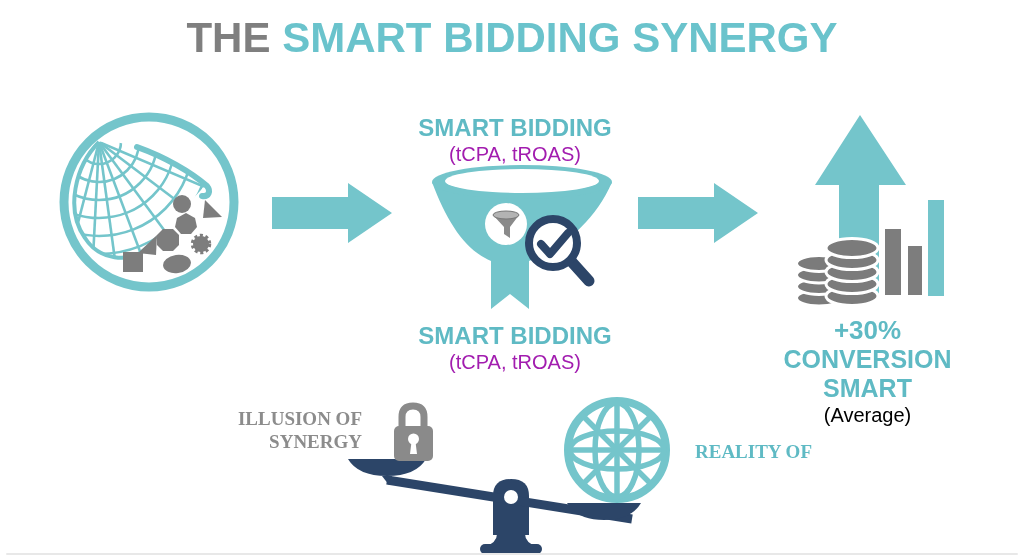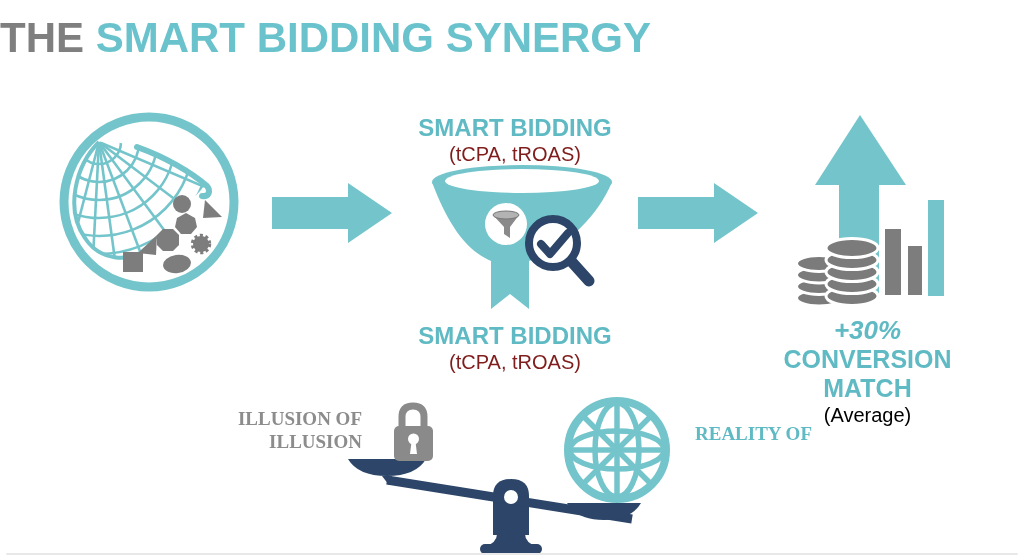--- a/index.html
+++ b/index.html
@@ -2,32 +2,32 @@
 <html><head>
 <meta charset="utf-8">
 <style>
   html,body{margin:0;padding:0;background:#ffffff;}
   .canvas{
     position:relative;width:1024px;height:559px;background:#ffffff;overflow:hidden;
     font-family:"Liberation Sans", sans-serif;
   }
   .abs{position:absolute;}
   .title{
-    top:14px;left:0;width:1024px;
+    top:14px;left:0;width:1024px;text-align:center;
     font-size:42px;font-weight:bold;letter-spacing:0px;white-space:nowrap;
   }
   .title .t-gray{color:#7f7f7f;}
   .title .t-teal{color:#6ac3cc;}
   .lbl{text-align:center;}
   .lbl .big{font-size:25px;font-weight:bold;line-height:28px;}
   .lbl .small{font-size:20px;line-height:24px;}
   .dark-label .big{color:#57585a;}
   .dark-label .small{color:#6d6e70;}
   .teal-label .big{color:#5fbac4;margin-top:8px;}
-  .teal-label .small{color:#7f1d1d;}
+  .teal-label .small{color:#a21caf;}
   .conv .big{font-size:25px;font-weight:bold;line-height:29px;color:#5fbac4;}
   .conv .small{font-size:20px;line-height:24px;color:#000000;}
   .balance-txt{font-size:19px;font-weight:bold;line-height:23px;text-align:right;font-family:Liberation Serif, serif;}
   .balance-left{color:#8c8c8c;}
   .balance-right{color:#5fbac4;}
   .hairline{top:553px;left:6px;width:1012px;height:2px;background:#e8e8e8;border-radius:2px;}
 </style>
 </head>
 <body>
 
@@ -122,22 +122,22 @@
       <ellipse cx="29" cy="160.5" rx="22.5" ry="8"></ellipse>
       <ellipse cx="62" cy="193" rx="26" ry="9.5"></ellipse>
       <ellipse cx="62" cy="181" rx="26" ry="9.5"></ellipse>
       <ellipse cx="62" cy="169" rx="26" ry="9.5"></ellipse>
       <ellipse cx="62" cy="157" rx="26" ry="9.5"></ellipse>
       <ellipse cx="62" cy="145" rx="26" ry="9.5"></ellipse>
     </g>
   </svg>
 
   <div class="abs lbl conv" style="left:755px;top:316px;width:225px;">
-    <div class="big" style="font-size:26px;font-style:italic;">+30%</div>
-    <div class="big">CONVERSION MATCH</div>
+    <div class="big" style="font-size:26px;">+30%</div>
+    <div class="big">CONVERSION SMART</div>
     <div class="small">(Average)</div>
   </div>
 
   <svg class="abs" style="left:340px;top:393px;" width="340" height="166" viewBox="0 0 340 166">
 
     <path d="M153,142 L153,103 Q153,86 171,86 Q189,86 189,103 L189,142 Z" fill="#2c4568"></path>
 
     <line x1="47" y1="87" x2="292" y2="126" stroke="#2c4568" stroke-width="9"></line>
 
     <circle cx="171" cy="104" r="7" fill="#ffffff"></circle>
@@ -163,21 +163,21 @@
       <line x1="277" y1="10" x2="277" y2="104" stroke-width="5.5"></line>
       <line x1="243" y1="23" x2="311" y2="91" stroke-width="5.5"></line>
       <line x1="311" y1="23" x2="243" y2="91" stroke-width="5.5"></line>
       <ellipse cx="277" cy="57" rx="22" ry="47" stroke-width="5.5"></ellipse>
       <ellipse cx="277" cy="57" rx="47" ry="19" stroke-width="5.5"></ellipse>
     </g>
   </svg>
 
   <div class="abs balance-txt balance-left" style="left:222px;top:407px;width:140px;">
     <div>ILLUSION OF</div>
-    <div>ILLUSION</div>
+    <div>SYNERGY</div>
   </div>
-  <div class="abs balance-txt balance-right" style="left:672px;top:422px;width:140px;">
+  <div class="abs balance-txt balance-right" style="left:672px;top:440px;width:140px;">
     <div>REALITY OF</div>
   </div>
 
   <div class="abs hairline"></div>
 
 </div>
 
 </body></html>

